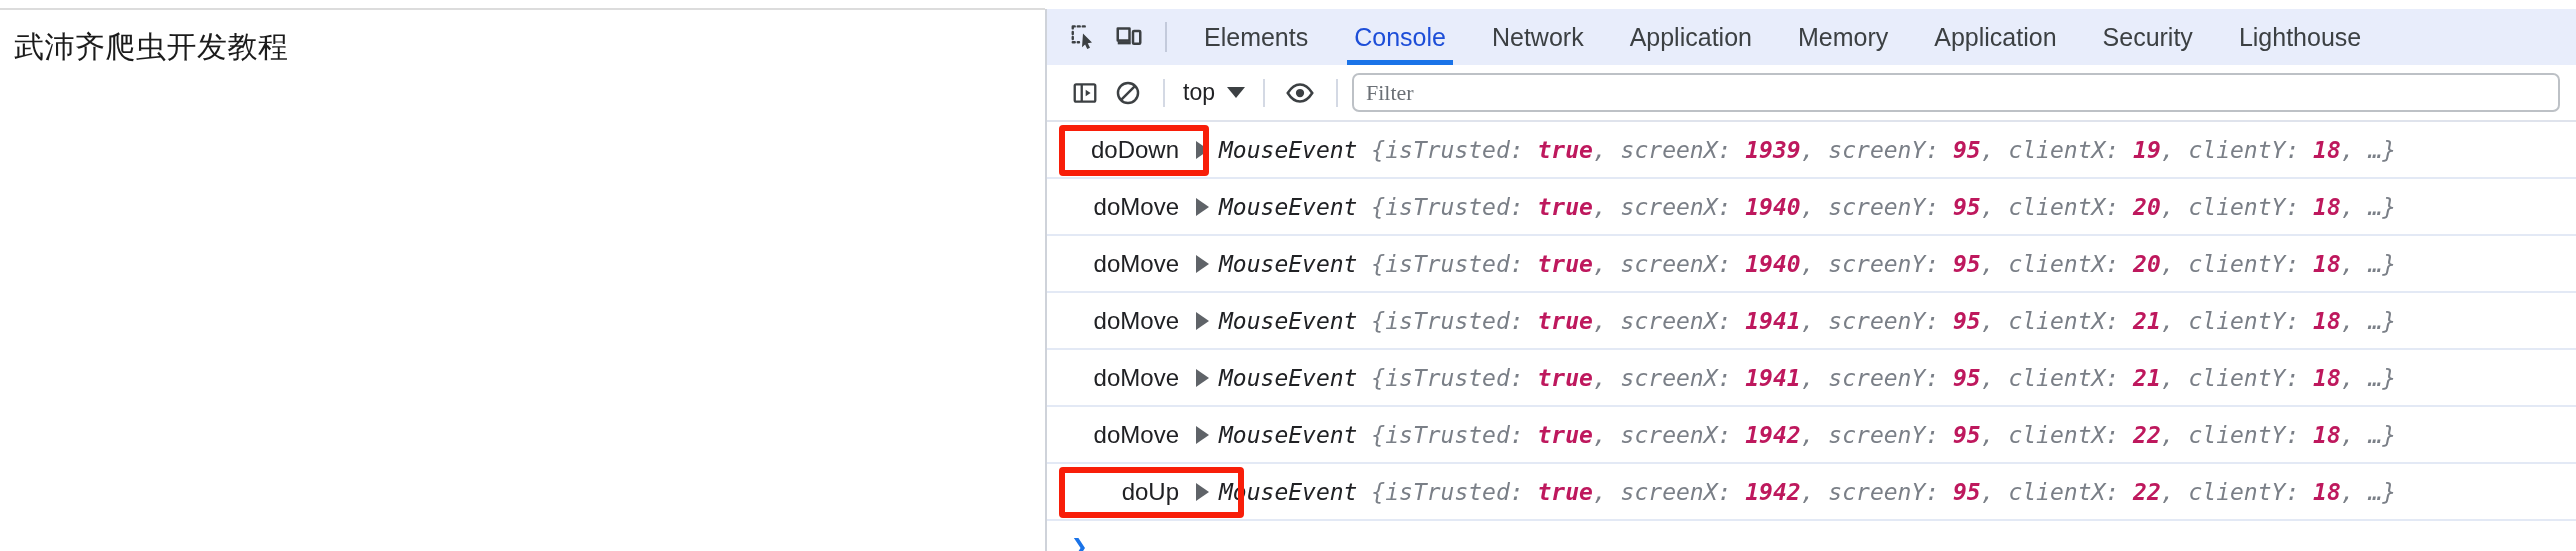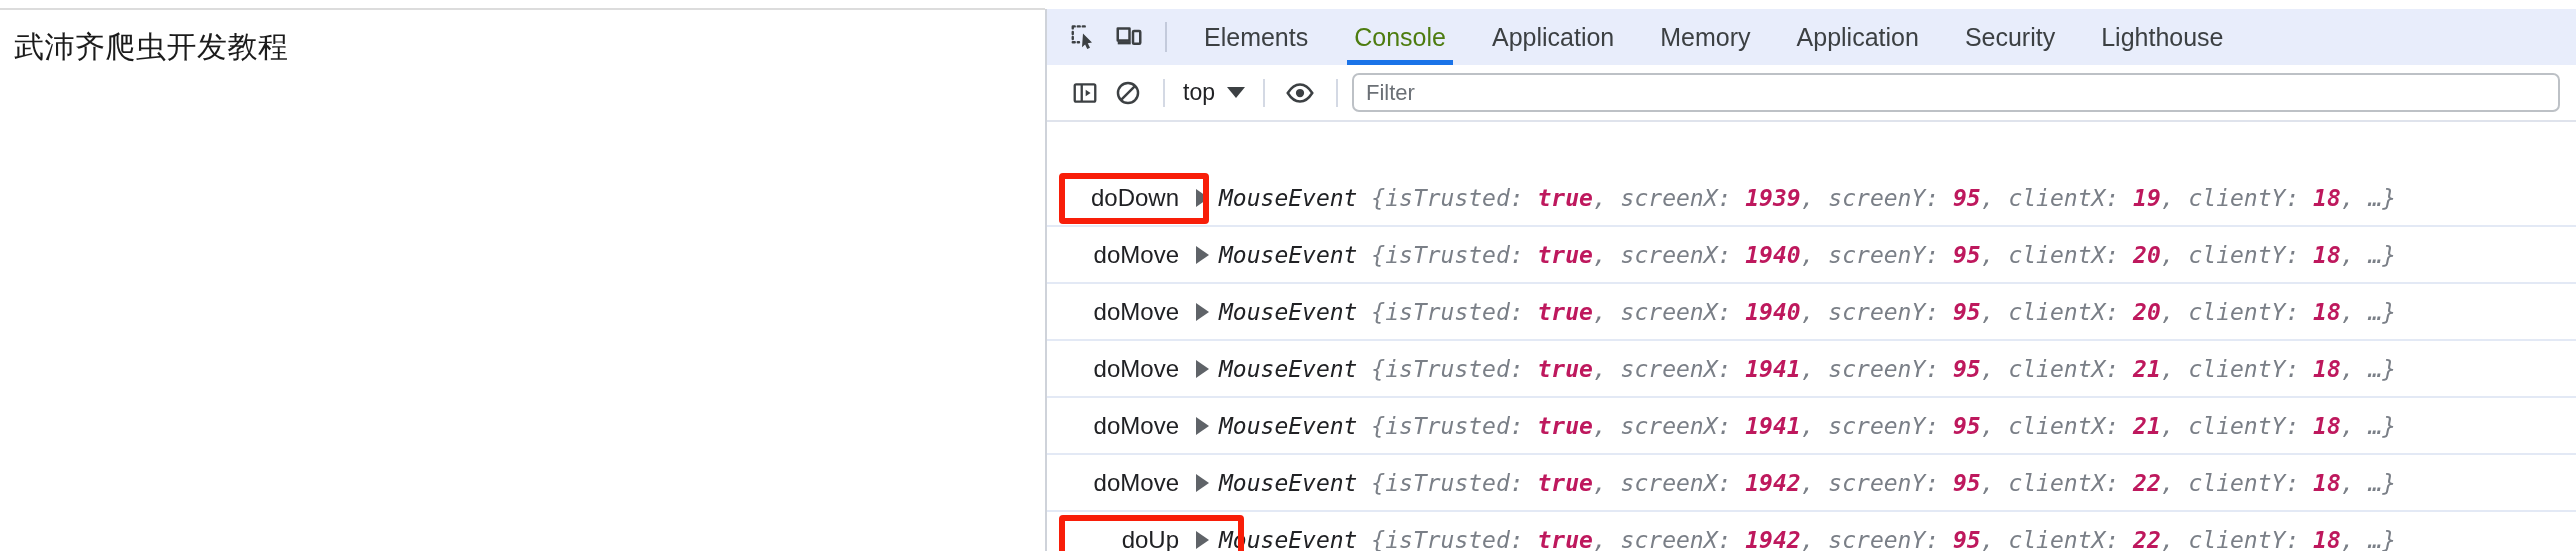--- a/index.html
+++ b/index.html
@@ -63,21 +63,21 @@
   .tab {
     position: relative;
     display: flex; align-items: center;
     padding: 0 23px;
     font-size: 25px;
     color: #3c4043;
     white-space: nowrap;
     height: 56px;
     font-family: "Liberation Sans", sans-serif;
   }
-  .tab.active { color: #4d7c0f; }
+  .tab.active { color: #1d4ed8; }
   .tab.active::after {
     content: ""; position: absolute; left: 16px; right: 16px; bottom: 0;
     height: 5px; background: #1a73e8;
   }
 
   
   .consolebar {
     height: 57px; flex: 0 0 57px;
     background: #ffffff;
     border-bottom: 2px solid #dfe3ec;
@@ -104,36 +104,36 @@
     border-top: 11px solid #3c4043;
   }
   .filter-wrap { flex: 1 1 auto; padding-right: 16px; }
   .filter-input {
     width: 100%; height: 39px;
     border: 2px solid #bdc1c6; border-radius: 7px;
     background: #fff;
     font-size: 22px; color: #5f6368;
     padding: 0 12px;
     outline: none;
-    font-family: Liberation Sans, sans-serif;
+    font-family: Liberation Serif, serif;
   }
   .filter-input::placeholder { color: #6b7076; opacity: 1; }
 
   
   .console-body {
     flex: 1 1 auto; background: #ffffff; position: relative; overflow: hidden;
   }
   .msg-row {
     position: relative;
     height: 57px;
     display: flex; align-items: center;
     border-bottom: 2px solid #e3e9f5;
     padding-left: 14px;
   }
-  .msg-row:first-child { border-top: none; margin-top: 48px; }
+  .msg-row:first-child { border-top: none; }
   .label-col {
     width: 124px; flex: 0 0 124px;
     text-align: right;
     font-size: 24px; color: #202124;
     font-family: "Liberation Sans", sans-serif;
     padding-right: 6px;
     white-space: nowrap;
   }
   .arrow-col {
     width: 34px; flex: 0 0 34px;
@@ -209,20 +209,21 @@
           <path d="M3 16.6h10.4" stroke-width="2.6"></path>
           <rect x="15.2" y="7.2" width="5.8" height="10.2" rx="0.8"></rect>
         </svg>
       </div>
 
       <div class="vdivider"></div>
 
       <div class="tabs">
         <div class="tab">Elements</div>
         <div class="tab active">Console</div>
+        <div class="tab">Network</div>
         <div class="tab">Application</div>
         <div class="tab">Memory</div>
         <div class="tab">Application</div>
         <div class="tab">Security</div>
         <div class="tab">Lighthouse</div>
       </div>
     </div>
 
     <div class="consolebar">
 

